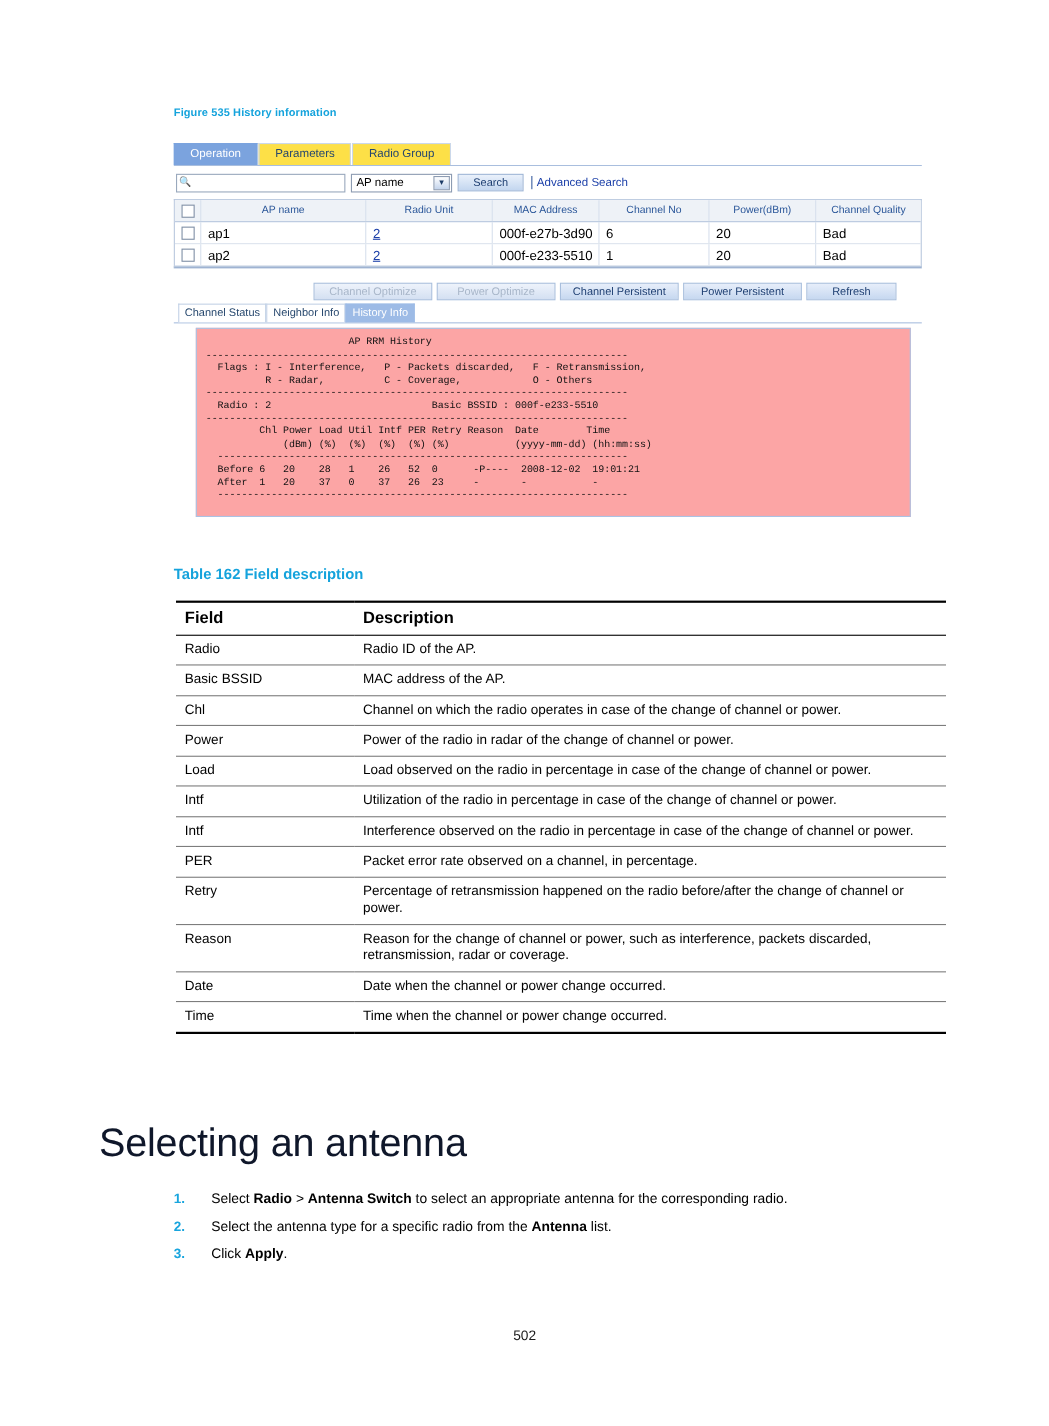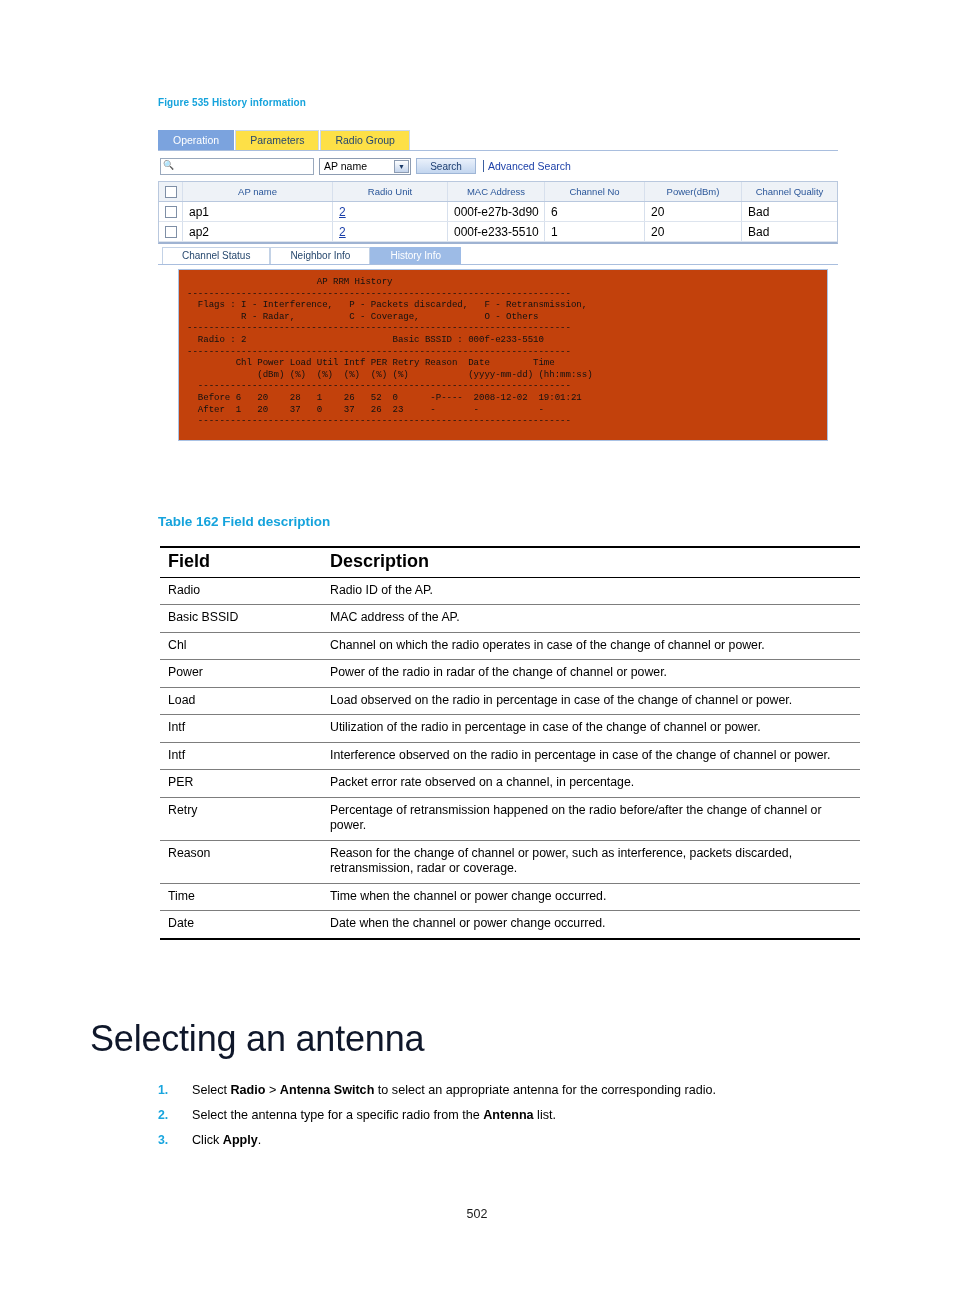--- a/index.html
+++ b/index.html
@@ -252,21 +252,21 @@
     margin-top: 3px;
     display: flex;
     align-items: flex-end;
     height: 17px;
     border-bottom: 1px solid #a9bede;
     padding-left: 4px;
   }
   .stab {
     height: 16px;
     line-height: 16px;
-    padding: 0 19px;
+    padding: 0 5px;
     font-size: 10px;
     color: #27486e;
     background: #ffffff;
     border: 1px solid #c3d2e6;
     border-bottom: none;
     white-space: nowrap;
   }
   .stab.sel {
     background: #9dbbe6;
     color: #ffffff;
@@ -274,21 +274,21 @@
   }
   .subtabs .filler { flex: 1; height: 16px; }
 
   
   .console {
     margin-top: 4px;
     margin-left: 20px;
     width: 650px;
     height: 172px;
     border: 1px solid #aac2e4;
-    background: #c2410c;
+    background: #fca5a5;
     box-sizing: border-box;
     padding: 6px 0 0 8px;
     overflow: hidden;
   }
   .console pre {
     margin: 0;
     font-family: "Liberation Mono", "DejaVu Sans Mono", monospace;
     font-size: 9.1px;
     line-height: 11.6px;
     color: #111111;
@@ -316,21 +316,21 @@
     font-size: 12.3px;
   }
   .ftable th, .ftable td {
     text-align: left;
     vertical-align: top;
     padding: 5px 4px 6px 8px;
     line-height: 15.5px;
   }
   .ftable thead th {
     font-weight: bold;
-    font-size: 18px;
+    font-size: 15px;
     padding-top: 6px;
     padding-bottom: 7px;
   }
   .ftable thead tr {
     border-top: 2.5px solid #000;
     border-bottom: 1.4px solid #000;
   }
   .ftable tbody tr {
     border-bottom: 0.8px solid #7d7d7d;
   }
@@ -448,20 +448,27 @@
         <div class="gcell c-ru">
             <span class="lnk">2</span>
           </div>
         <div class="gcell c-mac">000f-e233-5510</div>
         <div class="gcell c-ch">1</div>
         <div class="gcell c-pw">20</div>
         <div class="gcell c-cq">Bad</div>
       </div>
     </div>
 
+    <div class="btnrow">
+      <div class="abtn disabled">Channel Optimize</div>
+      <div class="abtn disabled">Power Optimize</div>
+      <div class="abtn">Channel Persistent</div>
+      <div class="abtn">Power Persistent</div>
+      <div class="abtn narrow">Refresh</div>
+    </div>
 
     <div class="subtabs">
       <div class="stab">Channel Status</div>
       <div class="stab">Neighbor Info</div>
       <div class="stab sel">History Info</div>
       <div class="filler"></div>
     </div>
 
     <div class="console">
       <pre>                        AP RRM History
@@ -525,26 +532,26 @@
       </tr>
       <tr>
         <td class="col-field">Retry</td>
         <td>Percentage of retransmission happened on the radio before/after the change of channel or power.</td>
       </tr>
       <tr>
         <td class="col-field">Reason</td>
         <td>Reason for the change of channel or power, such as interference, packets discarded, retransmission, radar or coverage.</td>
       </tr>
       <tr>
+        <td class="col-field">Date</td>
+        <td>Date when the channel or power change occurred.</td>
+      </tr>
+      <tr>
         <td class="col-field">Time</td>
         <td>Time when the channel or power change occurred.</td>
-      </tr>
-      <tr>
-        <td class="col-field">Date</td>
-        <td>Date when the channel or power change occurred.</td>
       </tr>
     </tbody>
   </table>
 
   <div class="h1">Selecting an antenna</div>
 
   <div class="steps">
     <div class="step">
       <div class="num">1.</div>
       <div class="txt"><span>Select </span><b>Radio</b><span> &gt; </span><b>Antenna Switch</b><span> to select an appropriate antenna for the corresponding radio.</span></div>

